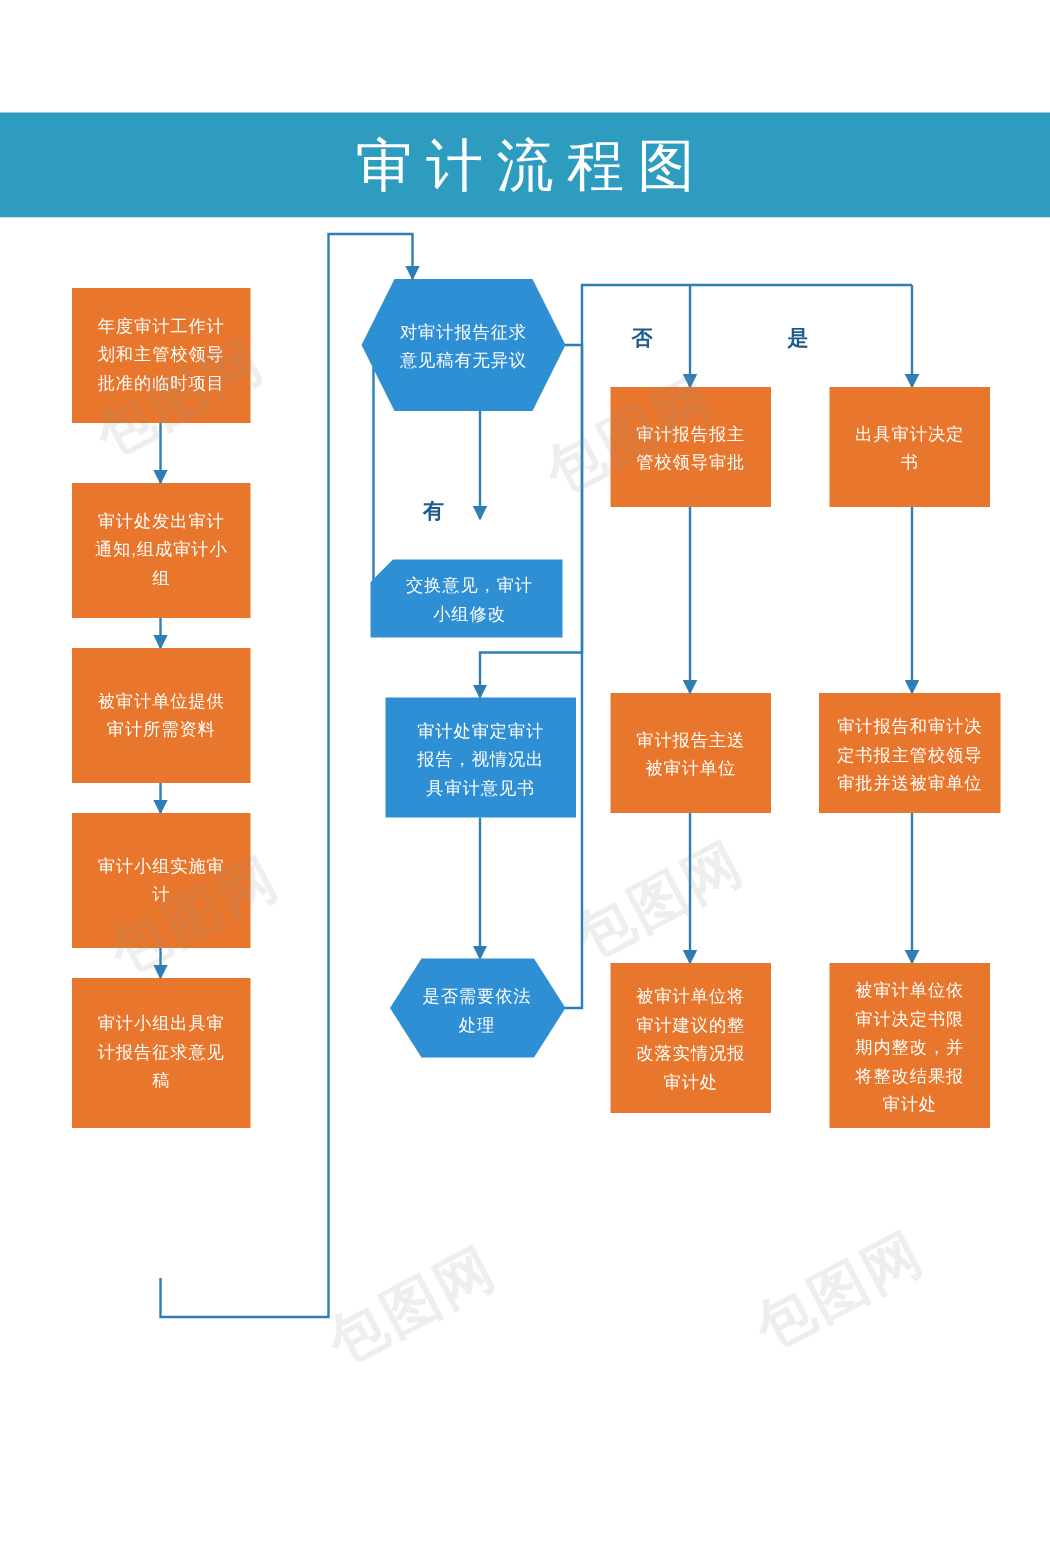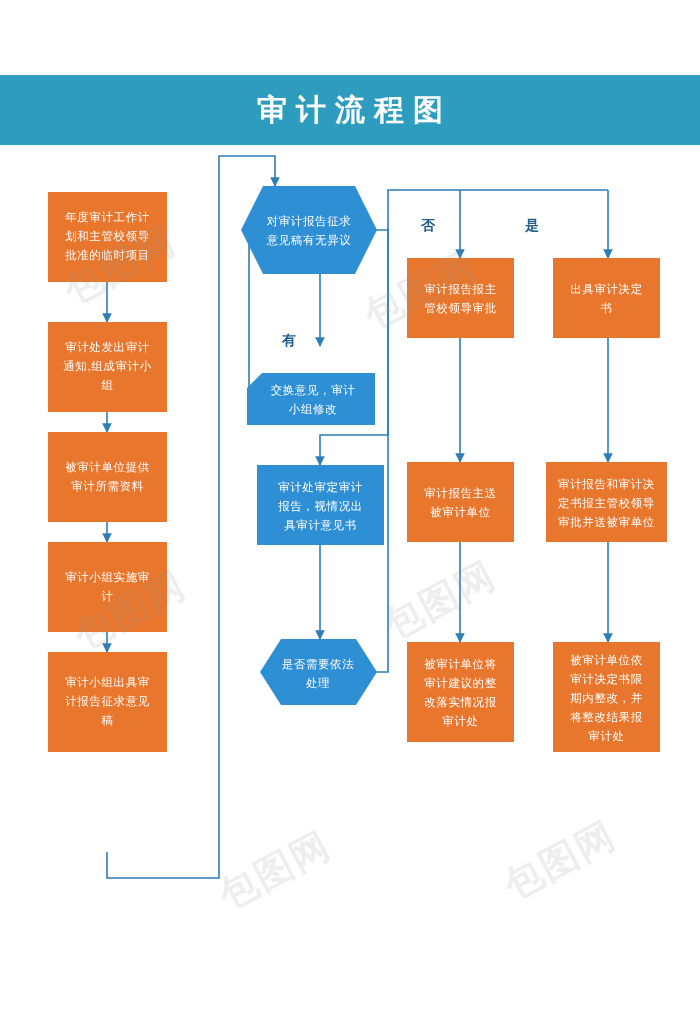--- a/index.html
+++ b/index.html
@@ -33,23 +33,23 @@
     top: 75px;
     width: 700px;
     height: 70px;
     background: #2E9CBF;
     display: flex;
     align-items: center;
     justify-content: center;
   }
   .banner-title {
     color: #ffffff;
-    font-size: 30px;
+    font-size: 38px;
     letter-spacing: 9px;
-    font-weight: bold;
+    font-weight: normal;
     text-indent: 9px;
     font-family: "Liberation Serif", "DejaVu Serif", serif;
   }
   .chart-area {
     position: absolute;
     left: 0;
     top: 145px;
     width: 700px;
     height: 739px;
     background: #ffffff;

